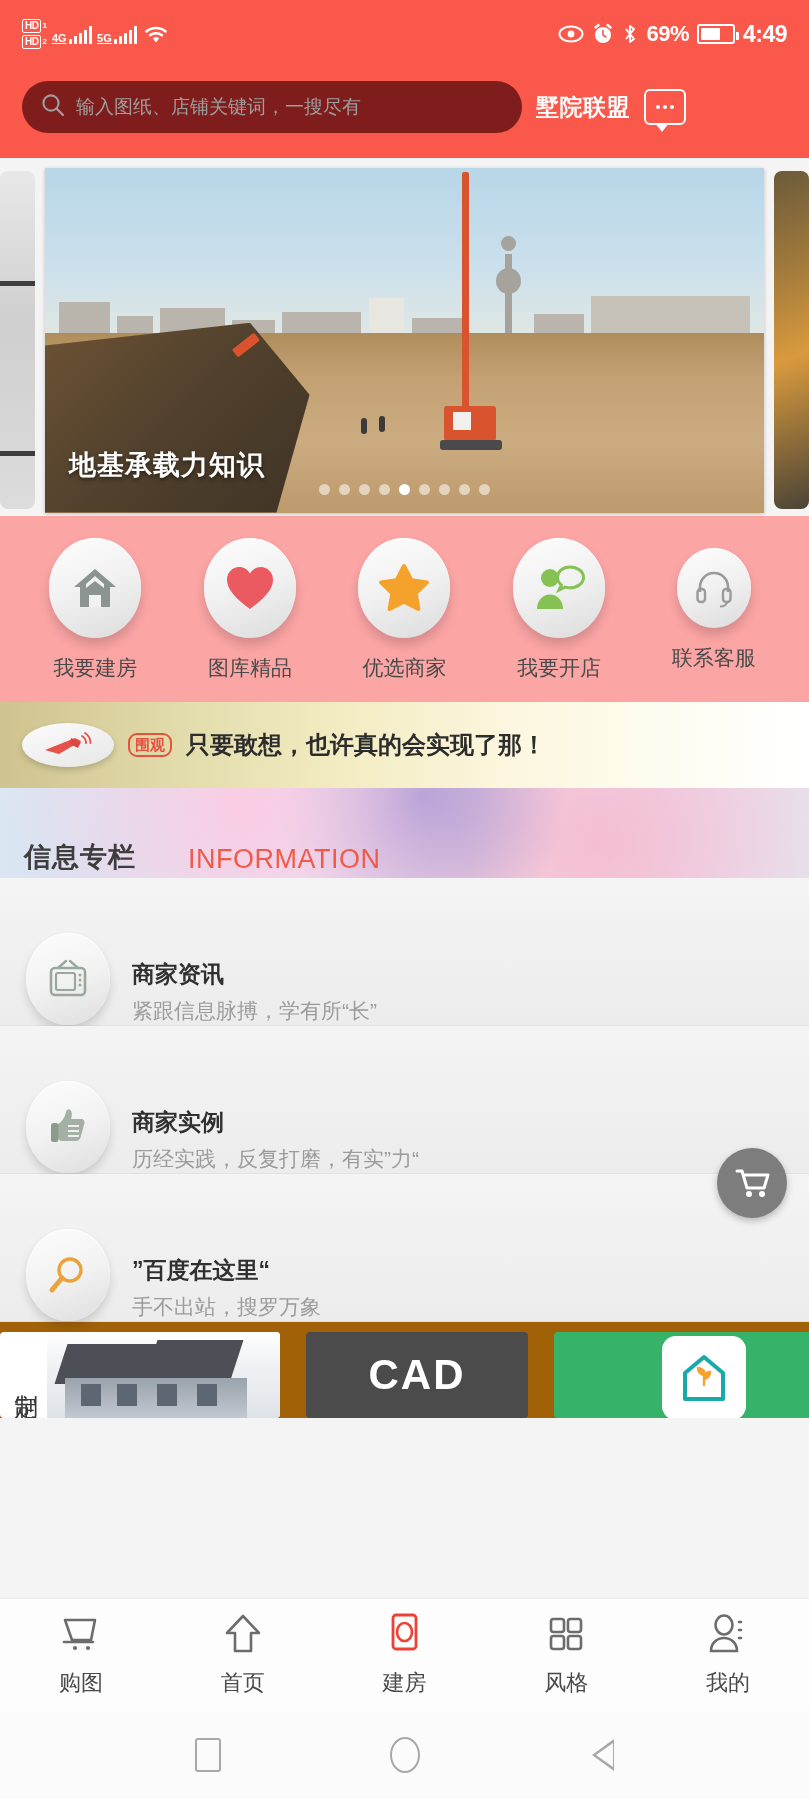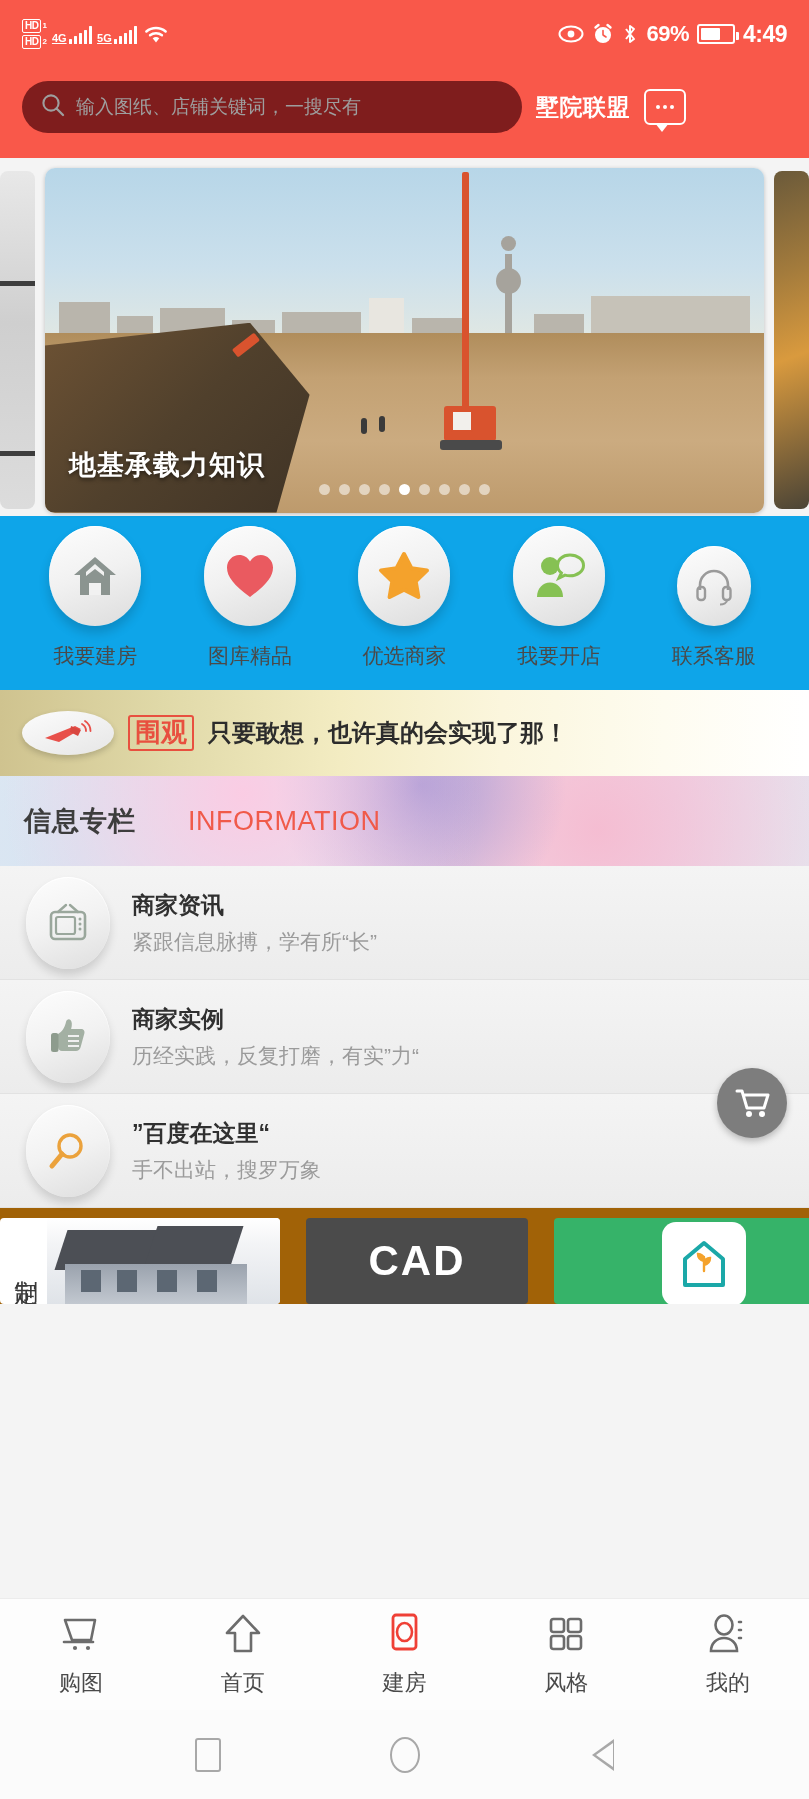--- a/index.html
+++ b/index.html
@@ -94,21 +94,21 @@
   .slide-side.left { background:linear-gradient(180deg,#e8e8e8,#cfcfcf 45%,#dcdcdc); }
   .slide-side.left::before, .slide-side.left::after {
     content:""; position:absolute; left:-2px; right:-2px; height:5px; background:#3d3d3d;
   }
   .slide-side.left::before { top:110px; }
   .slide-side.left::after { top:280px; }
   .slide-side.right {
     background:linear-gradient(160deg,#6b5a3a 0%,#a37b3c 30%,#d99a3e 55%,#4b4436 100%);
   }
   .slide-main {
-    flex:1 1 auto; height:345px; margin:0 10px; border-radius:10px; overflow:hidden;
+    flex:1 1 auto; height:345px; margin:0 10px; border-radius:0; overflow:hidden;
     position:relative; box-shadow:0 1px 4px rgba(0,0,0,.22);
   }
   .sky { position:absolute; inset:0 0 52% 0; background:linear-gradient(180deg,#b7d6e8 0%,#cbe0ec 60%,#dfe7e4 100%); }
   .skyline { position:absolute; left:0; right:0; top:38%; height:16%; }
   .bldg { position:absolute; bottom:0; background:#b9b5ac; }
   .tower {
     position:absolute; left:64%; bottom:0; width:7px; height:100px; background:#a6a39c;
   }
   .tower::before {
     content:""; position:absolute; left:-9px; top:14px; width:25px; height:26px;
@@ -158,22 +158,22 @@
     display:flex; justify-content:center; gap:9px;
   }
   .dots i {
     width:11px; height:11px; border-radius:50%;
     background:rgba(255,255,255,.55); display:block;
   }
   .dots i.on { background:#fff; }
 
   
   .quickgrid {
-    background:#0ea5e9; display:flex; justify-content:space-around;
-    align-items:flex-end; padding:10px 18px 20px 18px;
+    background:#fca5a5; display:flex; justify-content:space-around;
+    align-items:center; padding:22px 18px 20px 18px;
   }
   .qitem { display:flex; flex-direction:column; align-items:center; gap:16px; width:19%; }
   .qbubble {
     width:92px; height:100px; border-radius:50%;
     background:linear-gradient(160deg,#fdfdfd 0%,#f1f1f1 48%,#dcdcdc 100%);
     box-shadow:0 7px 11px rgba(0,0,0,.16), inset 0 1px 1px #fff;
     display:flex; align-items:center; justify-content:center;
   }
   .qbubble.small { width:74px; height:80px; }
   .qlabel { font-size:21px; color:#4a4a4a; white-space:nowrap; }
@@ -184,42 +184,42 @@
     background:linear-gradient(90deg,#cfc38f 0%,#e0d9a8 20%,#f3ecc2 42%,#fbf6dd 62%,#fefcf0 82%,#ffffff 100%);
     display:flex; align-items:center; padding:0 22px; gap:14px;
   }
   .notice-ico {
     width:92px; height:44px; border-radius:50%;
     background:linear-gradient(160deg,#fcfcfc,#e6e6e6);
     box-shadow:0 3px 6px rgba(0,0,0,.18);
     display:flex; align-items:center; justify-content:center; flex:0 0 auto;
   }
   .tag-weiguan {
-    border:2px solid #e8503f; color:#e8503f; font-size:26px; font-weight:bold;
-    padding:1px 5px; border-radius:3px; flex:0 0 auto; line-height:1.15;
+    border:2px solid #e8503f; color:#e8503f; font-size:15px; font-weight:bold;
+    padding:1px 5px; border-radius:9px; flex:0 0 auto; line-height:1.15;
   }
   .notice-text { font-size:24px; color:#2c2c2c; font-weight:bold; white-space:nowrap; }
 
   
   .info-header {
     height:90px; position:relative; overflow:hidden;
-    display:flex; align-items:center; padding:18px 24px; gap:52px;
+    display:flex; align-items:flex-end; padding:3px 24px; gap:52px;
     background:
       radial-gradient(circle at 30% 20%, rgba(255,200,225,.85) 0%, rgba(255,200,225,0) 42%),
       radial-gradient(circle at 52% 10%, rgba(150,140,210,.80) 0%, rgba(150,140,210,0) 34%),
       radial-gradient(circle at 74% 60%, rgba(246,183,205,.85) 0%, rgba(246,183,205,0) 46%),
       radial-gradient(circle at 10% 85%, rgba(214,228,242,.95) 0%, rgba(214,228,242,0) 55%),
       linear-gradient(100deg,#e6ecf3 0%,#e9e3f0 35%,#f3e0ea 62%,#eadff0 82%,#e4e9f2 100%);
   }
   .info-title-cn { font-size:27px; font-weight:bold; color:#3d3d3d; letter-spacing:1px; }
   .info-title-en { font-size:27px; color:#f05a4a; letter-spacing:0.5px; }
 
   .info-list { background:#f0f0f0; }
   .info-row {
-    height:114px; display:flex; align-items:center; gap:22px; padding:0 26px;
+    height:148px; display:flex; align-items:flex-end; gap:22px; padding:0 26px;
     border-bottom:1px solid #e2e2e2; position:relative;
     background:linear-gradient(180deg,#f4f4f4,#ececec);
   }
   .row-bubble {
     width:84px; height:92px; border-radius:50%; flex:0 0 auto;
     background:linear-gradient(160deg,#fdfdfd 0%,#f2f2f2 50%,#dedede 100%);
     box-shadow:0 6px 10px rgba(0,0,0,.14), inset 0 1px 1px #fff;
     display:flex; align-items:center; justify-content:center;
   }
   .row-texts { display:flex; flex-direction:column; gap:7px; }

